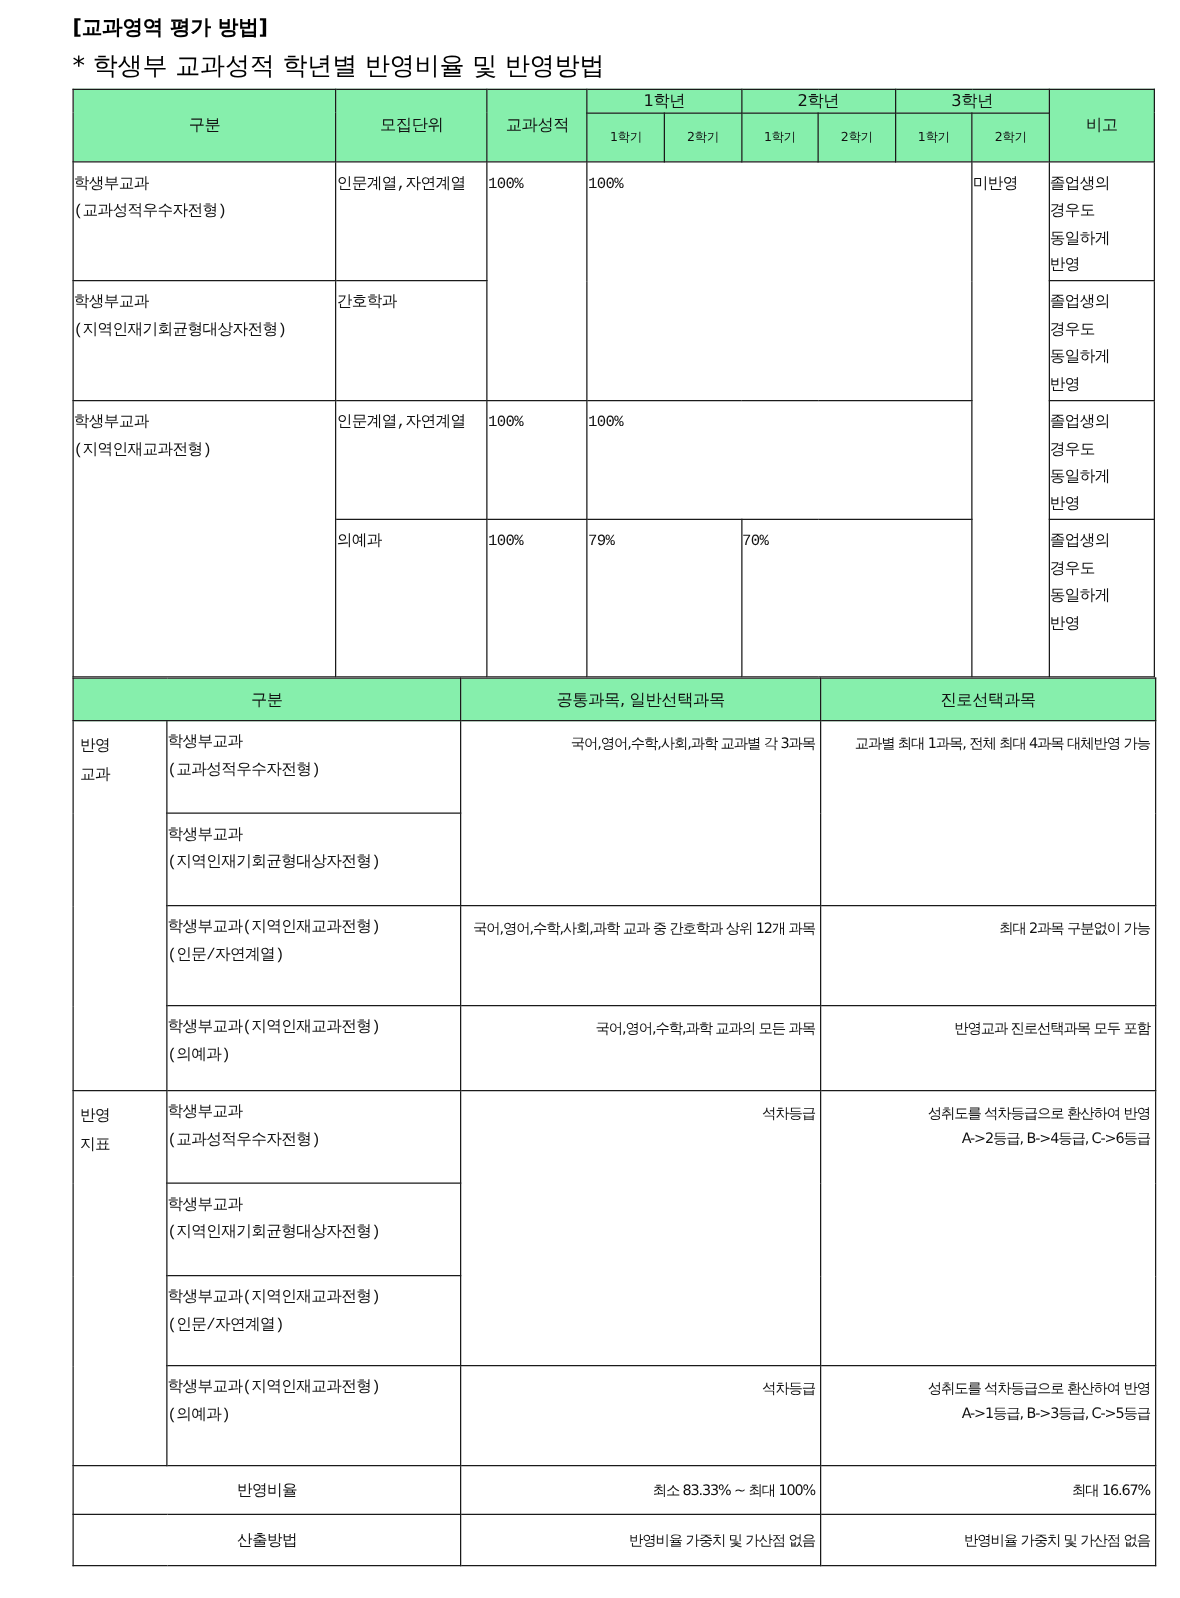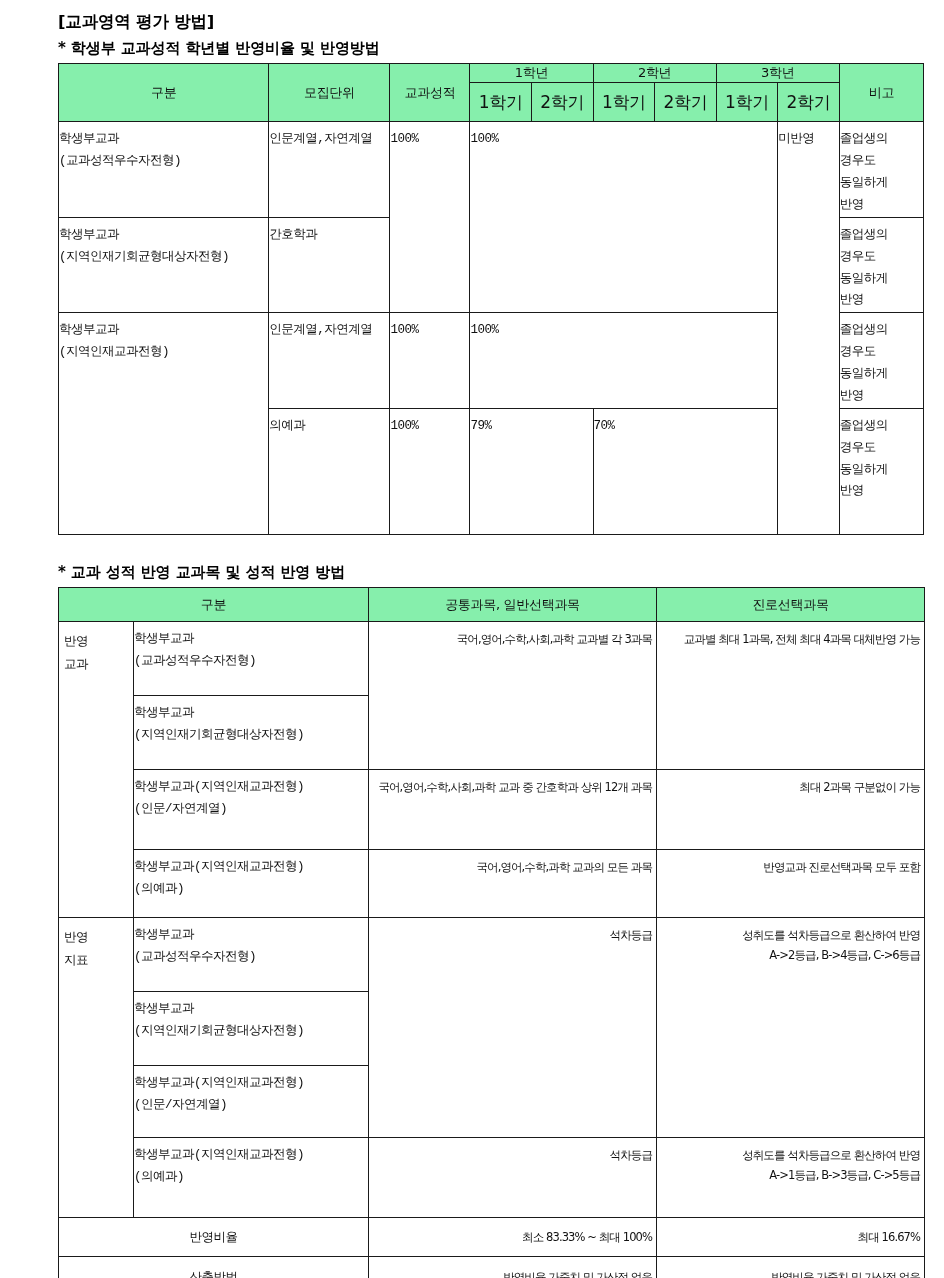--- a/index.html
+++ b/index.html
@@ -24,22 +24,22 @@
   }
   .doc-title {
     font-size: 16.5px;
     font-weight: bold;
     letter-spacing: -0.2px;
     line-height: 1.5;
     margin: 0 0 2px 0;
     color: #000;
   }
   .section-heading {
-    font-size: 15px;
-    font-weight: bold;
+    font-size: 20px;
+    font-weight: normal;
     letter-spacing: -0.1px;
     line-height: 1.5;
     margin: 0 0 4px 0;
     color: #000;
   }
   .section-heading.second {
     margin-top: 26px;
   }
   table {
     border-collapse: collapse;
@@ -56,21 +56,21 @@
     vertical-align: top;
   }
   .hd {
     background: #86efac;
     text-align: center;
     vertical-align: middle;
     font-size: 13px;
     letter-spacing: -0.3px;
   }
   .hd.small {
-    font-size: 17px;
+    font-size: 10px;
   }
   .cc {
     text-align: left;
     vertical-align: top;
     padding-top: 7px;
     line-height: 1.75;
     letter-spacing: -0.5px;
     font-family: Liberation Mono, monospace;
   }
   .cc-mid {
@@ -198,21 +198,20 @@
         <td class="cc">
           <span class="two-line">졸업생의</span>
           <span class="two-line">경우도</span>
           <span class="two-line">동일하게</span>
           <span class="two-line">반영</span>
         </td>
       </tr>
     </tbody>
   </table>
 
-  <div class="section-heading second">* 교과 성적 반영 교과목 및 성적 반영 방법</div>
 
   <table id="tbl2">
     <colgroup>
       <col style="width:75px">
       <col style="width:235px">
       <col style="width:288px">
       <col style="width:268px">
     </colgroup>
     <thead>
       <tr>

